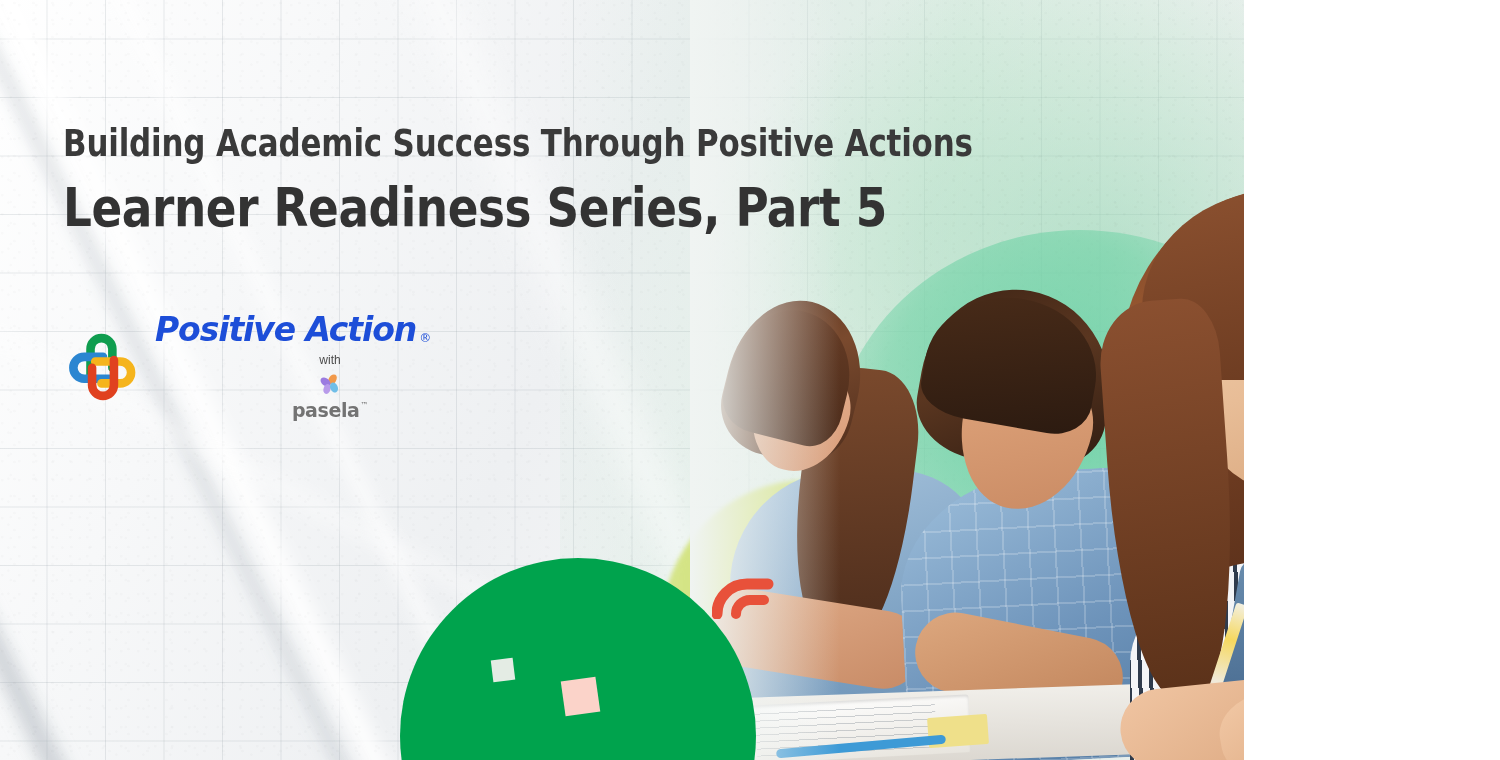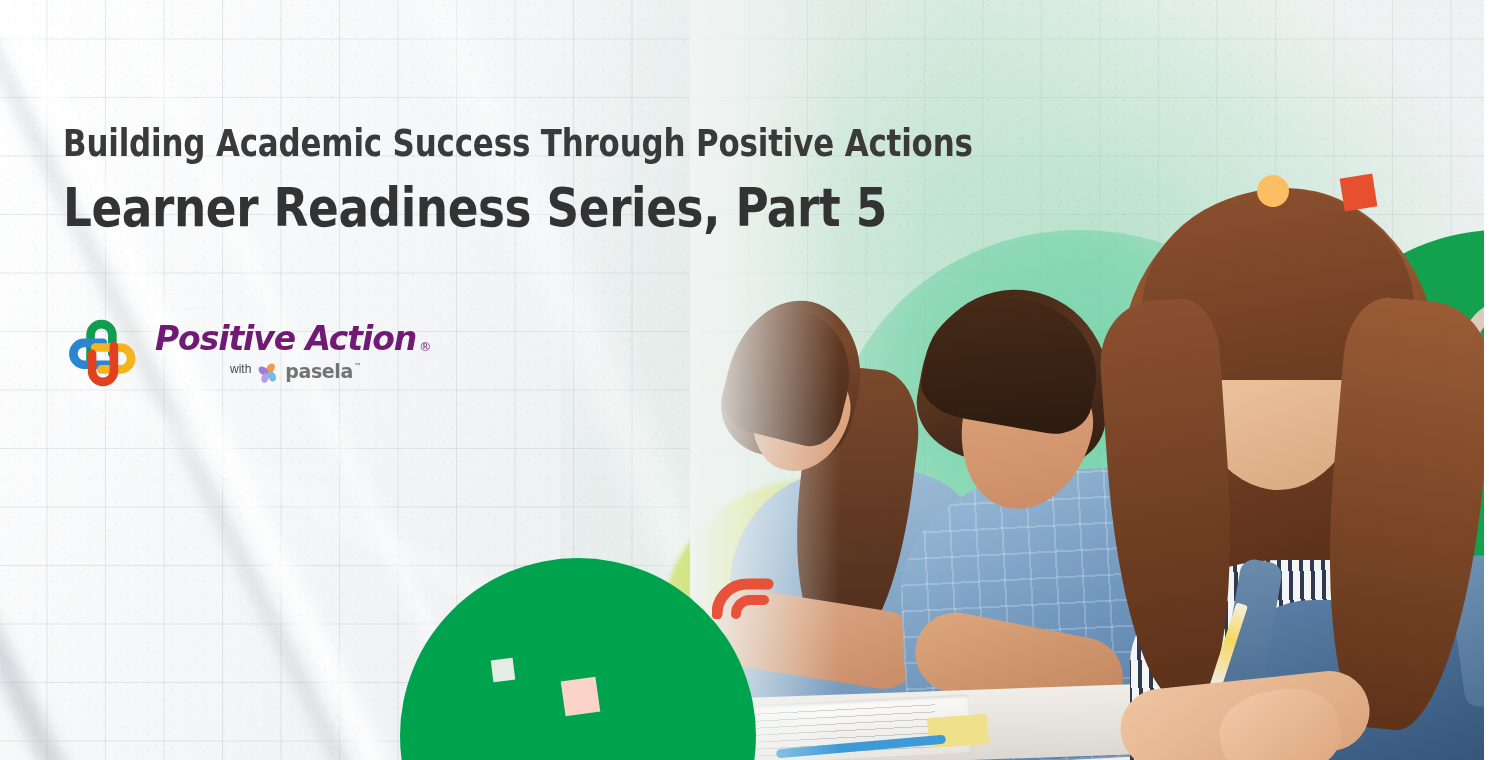--- a/index.html
+++ b/index.html
@@ -1,20 +1,20 @@
 <!DOCTYPE html>
 <html><head>
 <meta charset="utf-8">
 <style>
   * { margin:0; padding:0; box-sizing:border-box; }
   html,body { width:1500px; height:760px; overflow:hidden; background:#fff; }
   body { font-family:"Liberation Sans", sans-serif; }
 
   .banner{
-    position:relative; width:1484px; height:760px; overflow:hidden;
+    position:relative; width:1244px; height:760px; overflow:hidden;
     background:#f2f4f5;
     text-decoration:underline;
   }
 
   
   .bg-base{
     position:absolute; inset:0;
     background:
       linear-gradient(115deg,#ffffff 0%,#f7f8f9 22%,#eef0f2 45%,#f4f5f6 62%,#eceef0 100%);
   }
@@ -199,26 +199,26 @@
     font-weight:700; font-size:53px; letter-spacing:-.4px; color:#333333;
     white-space:nowrap; transform:scaleX(.95); transform-origin:left center;
   }
 
   
   .logo-lockup{ position:absolute; left:64px; top:313px; display:flex; align-items:center; gap:13px; }
   .logo-mark{ width:78px; height:80px; display:block; }
   .logo-words{ display:flex; flex-direction:column; }
   .wordmark{
     font-family:"DejaVu Sans","Liberation Sans",sans-serif;
-    font-style:italic; font-weight:700; font-size:33px; color:#701a75;
+    font-style:italic; font-weight:700; font-size:33px; color:#1d4ed8;
     letter-spacing:-1.1px; line-height:1; white-space:nowrap;
     display:flex; align-items:flex-end;
   }
   .reg{ font-size:12px; font-style:normal; font-weight:400; margin-left:3px; position:relative; top:-2px; }
-  .sub-lockup{ display:flex; gap:6px; margin-top:7px; margin-left:75px; }
+  .sub-lockup{ display:flex; align-items:center; gap:6px; margin-top:7px; margin-left:75px;flex-direction:column; }
   .with-label{ font-family:"Liberation Sans",sans-serif; font-size:12px; color:#4a4a4a; }
   .pasela-mark{ width:22px; height:22px; display:block; }
   .pasela-word{
     font-family:"DejaVu Sans","Liberation Sans",sans-serif;
     font-weight:700; font-size:19px; color:#737373; letter-spacing:-.4px; line-height:1;
     display:flex; align-items:flex-start;
   }
   .tm{ font-size:8px; font-weight:400; margin-left:1px; position:relative; top:1px; }
 </style>
 </head>

